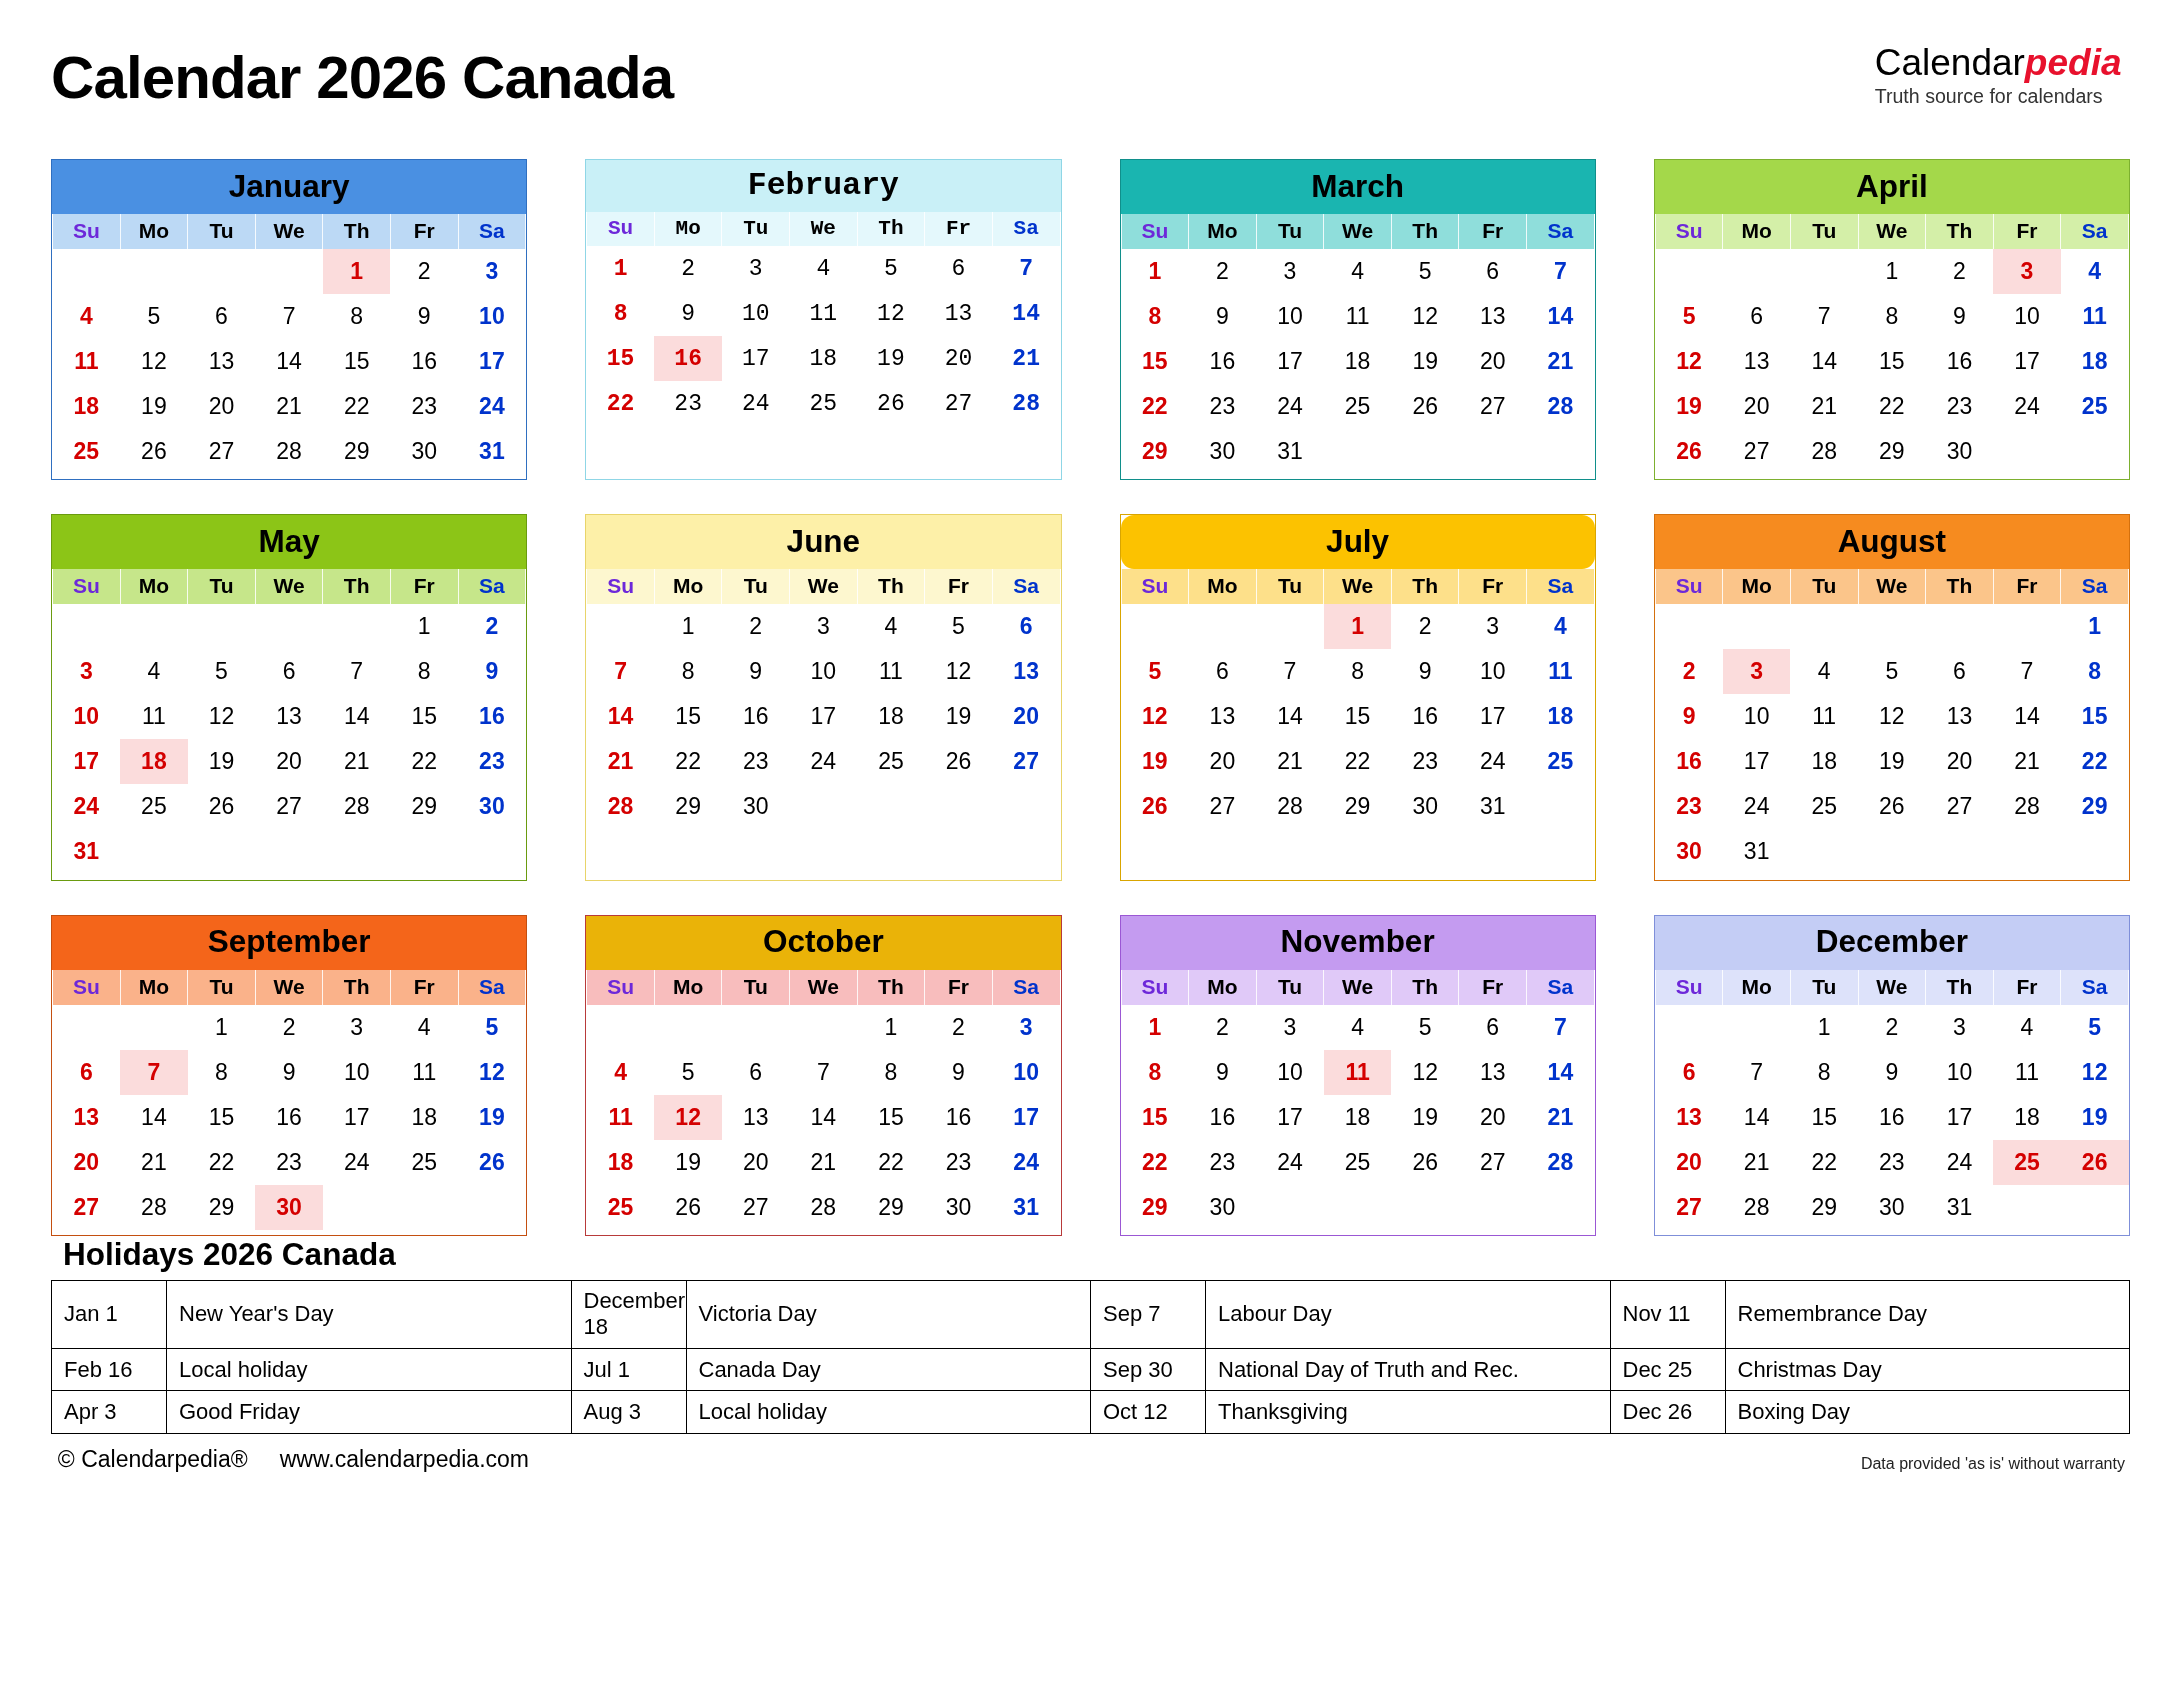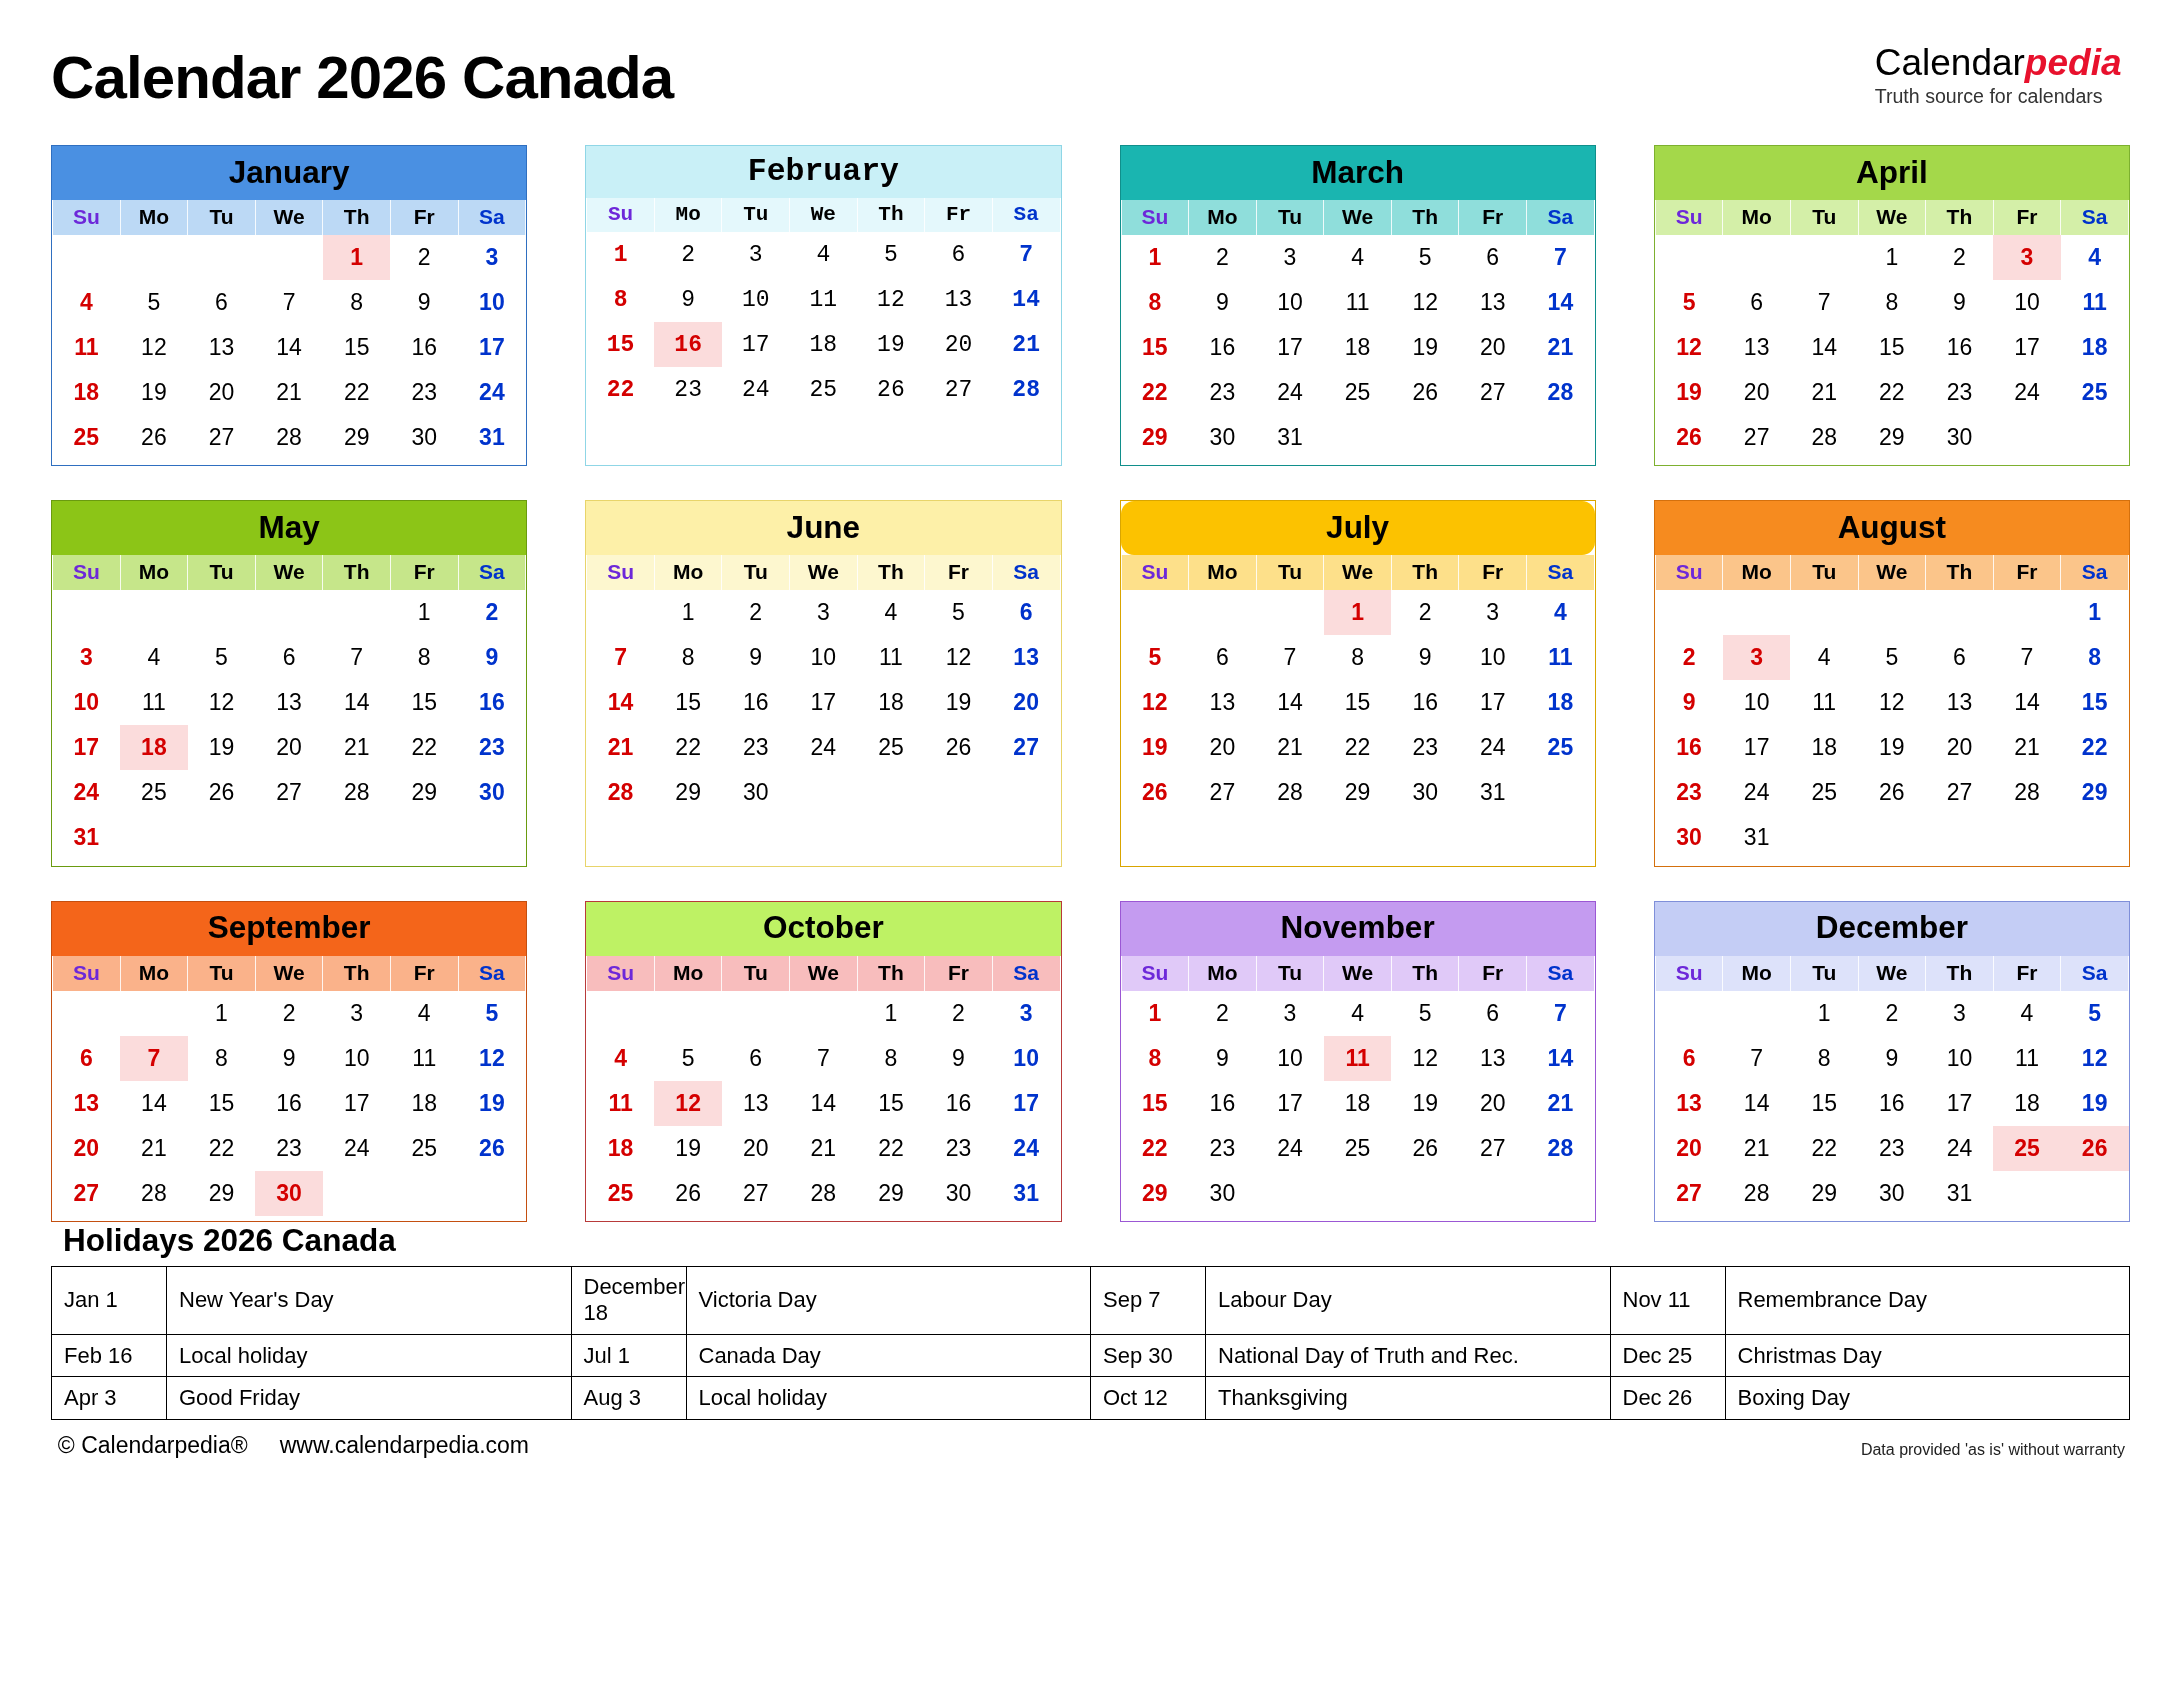--- a/index.html
+++ b/index.html
@@ -50,21 +50,21 @@
     font-size: 19.6px;
     color: #333;
     margin-top: 1.7px;
   }
   
   .months {
     display: grid;
     grid-template-columns: repeat(4, 1fr);
     grid-column-gap: 58px;
     grid-row-gap: 34px;
-    margin-top: 9px;
+    margin-top: 23px;
   }
   .month {
     border: 1.7px solid #888;
     background: #fff;
     box-sizing: border-box;
   }
   .month-title {
     text-align: center;
     font-size: 31.5px;
     font-weight: bold;
@@ -734,21 +734,21 @@
                 <td class="hol">30</td>
                 <td>&nbsp;</td>
                 <td>&nbsp;</td>
                 <td>&nbsp;</td>
               </tr>
             </tbody>
           </table>
         </div>
       </div>
       <div class="month" style="border-color: rgb(184, 58, 58);">
-        <div class="month-title" style="background: #bef264;">October</div>
+        <div class="month-title" style="background: #eab308;">October</div>
         <div class="month-body">
           <table class="cal">
             <thead>
               <tr>
                 <th class="sun" style="background: rgb(248, 189, 189);">Su</th>
                 <th style="background: rgb(248, 189, 189);">Mo</th>
                 <th style="background: rgb(248, 189, 189);">Tu</th>
                 <th style="background: rgb(248, 189, 189);">We</th>
                 <th style="background: rgb(248, 189, 189);">Th</th>
                 <th style="background: rgb(248, 189, 189);">Fr</th>

